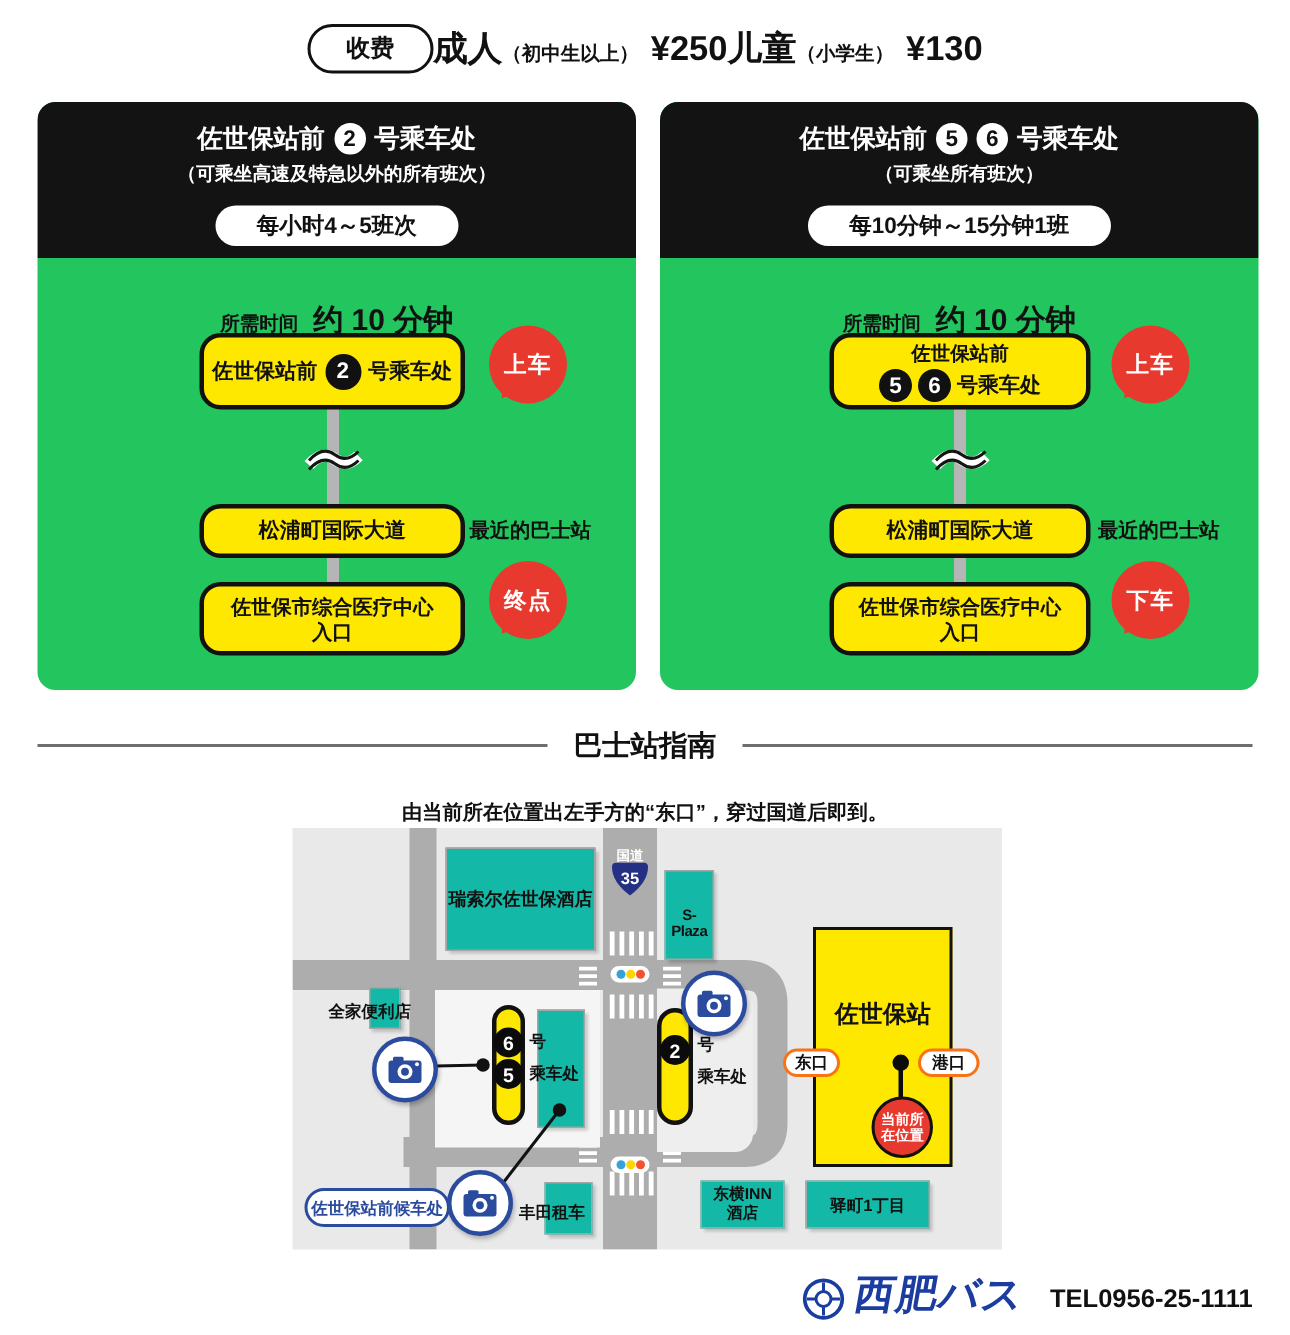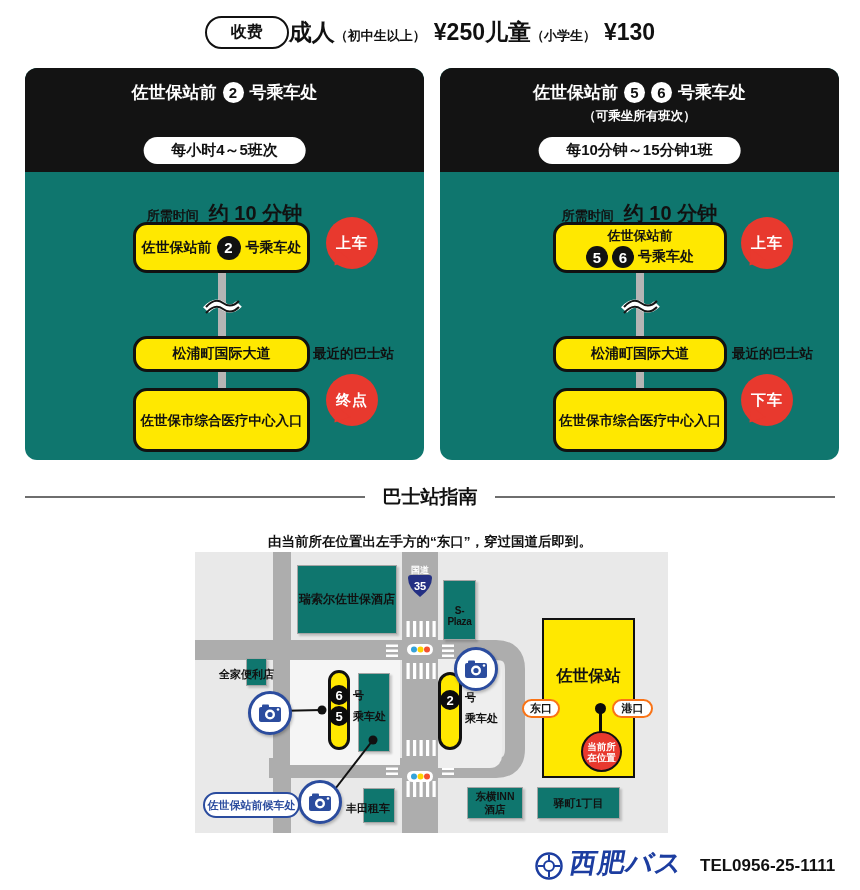--- a/index.html
+++ b/index.html
@@ -7,37 +7,37 @@
 
   
   #fare { position:absolute; left:0; top:16px; width:100%; display:flex; justify-content:center; align-items:center; }
   .fare-badge { border:2.5px solid #111; border-radius:17px; padding:4px 24px; font-size:16px; font-weight:bold; }
   .fare-group { display:flex; align-items:baseline; }
   .fare-big { font-size:23px; font-weight:bold; }
   .fare-note { font-size:13px; font-weight:bold; }
   .fare-price { font-size:23px; font-weight:bold; margin-left:8px; }
 
   
-  .panel { position:absolute; top:68px; width:399px; height:392px; border-radius:12px; overflow:hidden; background:#0f766e;text-decoration:underline; }
+  .panel { position:absolute; top:68px; width:399px; height:392px; border-radius:12px; overflow:hidden; background:#22c55e;text-decoration:underline; }
   #panel0 { left:25px; } #panel1 { left:440px; }
   .panel-header { position:absolute; top:0; left:0; right:0; height:104px; background:#131313; color:#fff; text-align:center; }
   .panel-title { margin-top:13px; font-size:17px; font-weight:bold; display:flex; justify-content:center; align-items:center; gap:6px; }
   .panel-sub { margin-top:4px; font-size:12.5px; font-weight:bold; }
   .panel-pill { position:absolute; left:50%; transform:translateX(-50%); top:69px; background:#fff; color:#111; font-weight:bold; font-size:15px; border-radius:14px; padding:4px 28px; white-space:nowrap; }
   .wdisc { width:21px; height:21px; border-radius:50%; background:#fff; color:#111; display:inline-flex; align-items:center; justify-content:center; font-size:15px; font-weight:bold; }
   .time-row { position:absolute; top:132px; left:0; width:100%; display:flex; justify-content:center; align-items:baseline; gap:10px; font-weight:bold; }
   .time-label { font-size:13px; } .time-value { font-size:20px; }
   .stopbox { position:absolute; background:#ffe800; border:3.5px solid #111; border-radius:14px; display:flex; align-items:center; justify-content:center; font-weight:bold; }
   .stop1 { left:108px; top:154px; width:177px; height:51px; font-size:14px; gap:5px; }
   #panel1 .stop1 { left:113px; width:174px; flex-direction:column; gap:1px; font-size:13px; }
   .stop1-line2 { display:flex; align-items:center; gap:4px; font-size:14px; }
   .bdisc { width:24px; height:24px; background:#111; color:#fff; border-radius:50%; display:inline-flex; align-items:center; justify-content:center; font-size:15px; font-weight:bold; }
   #panel1 .bdisc { width:22px; height:22px; }
   .stop-mid { left:108px; top:268px; width:177px; height:36px; font-size:14px; }
-  .stop-dest { left:108px; top:320px; width:177px; height:64px; font-size:13.5px; flex-direction:row; line-height:17px; text-align:center; }
+  .stop-dest { left:108px; top:320px; width:177px; height:49px; font-size:13.5px; flex-direction:column; line-height:17px; text-align:center; }
   #panel1 .stop-mid, #panel1 .stop-dest { left:113px; width:174px; }
   .nearest-note { position:absolute; left:288px; top:277px; font-size:13.5px; font-weight:bold; white-space:nowrap; }
   #panel1 .nearest-note { left:292px; }
   .connector { position:absolute; background:#b5b5b5; width:8px; }
   .seg1 { left:192.5px; top:203px; height:66px; }
   .seg2 { left:192.5px; top:302px; height:20px; }
   #panel1 .seg1, #panel1 .seg2 { left:196px; }
   .break-svg { position:absolute; left:176px; top:230px; width:42px; height:18px; }
   #panel1 .break-svg { left:179px; }
   .bubble { position:absolute; width:52px; height:52px; border-radius:50%; background:#e8392e; color:#fff; display:flex; align-items:center; justify-content:center; font-size:15px; font-weight:bold; letter-spacing:1px; }
@@ -51,21 +51,21 @@
   #guide-heading { position:absolute; left:0; top:484px; width:100%; text-align:center; font-size:19px; font-weight:bold; }
   #guide-desc { position:absolute; left:0; top:517px; width:100%; text-align:center; font-size:13.5px; font-weight:bold;margin-top:16px; }
 
   
   #map { position:absolute; left:195px; top:552px; width:473px; height:281px; background:#e9e9e9; }
   #roads, #overlay { position:absolute; left:0; top:0; width:473px; height:281px; }
   #roads { z-index:0; } #overlay { z-index:5; pointer-events:none; }
   .plaza { position:absolute; z-index:1; }
   #plazaA { left:95px; top:108px; width:110px; height:105px; background:#f5f5f5; }
   #plazaB { left:243px; top:107px; width:64px; height:109px; background:#eeeeee; border-radius:0 12px 12px 0; }
-  .bldg { position:absolute; background:#0f766e; border:1px solid #a5a5a5; box-shadow:2px 2px 2px rgba(0,0,0,0.18); display:flex; align-items:center; justify-content:center; font-weight:bold; z-index:2; text-align:center; }
+  .bldg { position:absolute; background:#14b8a6; border:1px solid #a5a5a5; box-shadow:2px 2px 2px rgba(0,0,0,0.18); display:flex; align-items:center; justify-content:center; font-weight:bold; z-index:2; text-align:center; }
   #bldg-hotel { left:102px; top:13px; width:100px; height:69px; font-size:12px; }
   #bldg-splaza { left:248px; top:28px; width:33px; height:60px; font-size:10px; letter-spacing:-0.3px; align-items:flex-end; padding-bottom:12px; }
   #bldg-familymart { left:51px; top:106px; width:21px; height:28px; }
   #lbl-familymart { position:absolute; left:24px; top:115px; font-size:11px; font-weight:bold; white-space:nowrap; z-index:3; }
   #bldg-toyota { left:168px; top:236px; width:32px; height:35px; }
   #lbl-toyota { position:absolute; left:151px; top:249px; font-size:11px; font-weight:bold; white-space:nowrap; z-index:3; }
   #bldg-toyoko { left:272px; top:235px; width:56px; height:32px; font-size:10.5px; line-height:13px; flex-direction:column; }
   #bldg-ekimachi { left:342px; top:235px; width:83px; height:32px; font-size:11px; }
   #shelter { left:163px; top:121px; width:32px; height:79px; }
   #station { position:absolute; left:347px; top:66px; width:93px; height:160px; background:#ffe800; border:2.5px solid #111; z-index:2; display:flex; justify-content:center; align-items:flex-start; padding-top:46px; font-size:16px; font-weight:bold; }
@@ -110,20 +110,21 @@
   </div>
 </div>
 
 <div class="panel" id="panel0">
   <div class="panel-header">
     <div class="panel-title">
       <span>佐世保站前</span>
       <span class="wdisc">2</span>
       <span>号乘车处</span>
     </div>
+    <div class="panel-sub">（可乘坐高速及特急以外的所有班次）</div>
     <div class="panel-pill">每小时4～5班次</div>
   </div>
   <div class="time-row">
     <span class="time-label">所需时间</span>
     <span class="time-value">约 10 分钟</span>
   </div>
   <div class="connector seg1"></div>
   <div class="connector seg2"></div>
   <svg class="break-svg" viewBox="0 0 42 18">
     <path d="M5 12 Q14 2 22 8 T38 6" stroke="#fff" stroke-width="8" fill="none"></path>

